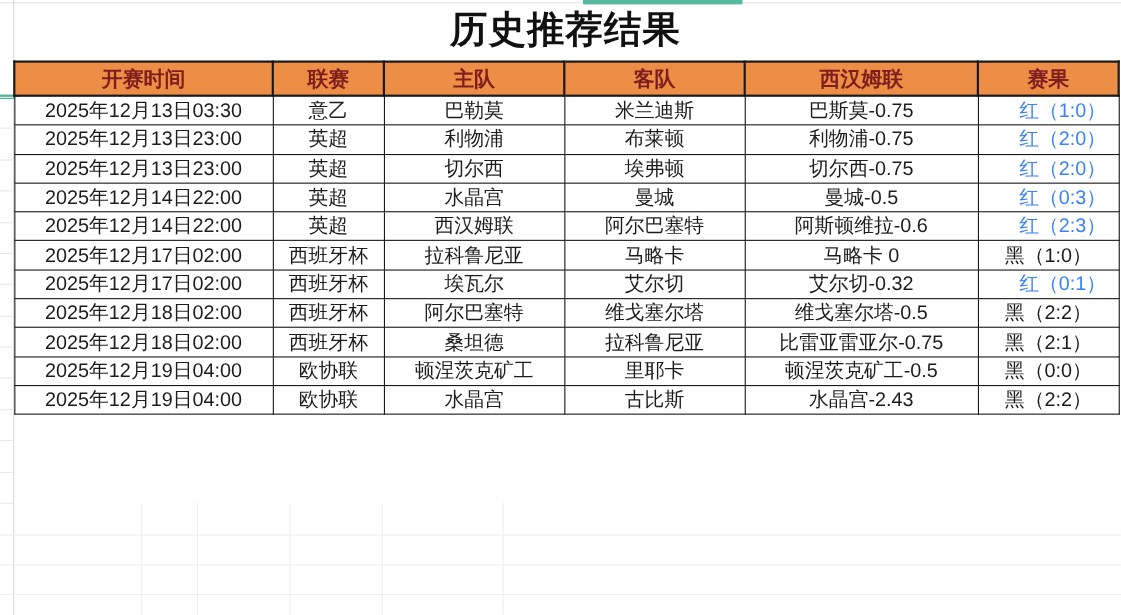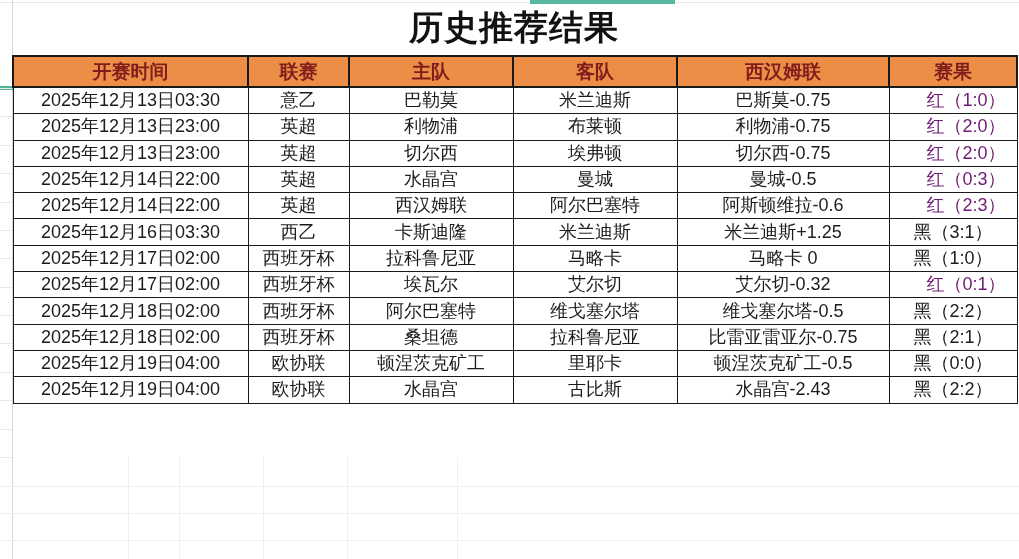--- a/index.html
+++ b/index.html
@@ -34,21 +34,21 @@
     background:#ED8E46;border:2px solid #191919;
     font-size:19px;font-weight:bold;color:#7f1d1d;
     height:29px;padding:0;text-align:center;
   }
   table.results td{
     border:1.5px solid #191919;background:#ffffff;
     font-size:18px;padding:0;text-align:center;
     height:25.3px;line-height:25px;color:#1c1c1c;
     white-space:nowrap;overflow:hidden;
   }
-  table.results td.red{color:#701a75;padding-left:26px;}
+  table.results td.red{color:#3b82f6;padding-left:26px;}
 </style>
 </head>
 <body>
 
 <div class="top-line"></div>
 <div class="left-strip-line"></div>
 <div class="teal-top"></div>
 <div class="teal-left"></div>
 
 <div class="hgrid-full" style="top:486px"></div>
@@ -116,28 +116,20 @@
       </tr>
       <tr>
         <td>2025年12月14日22:00</td>
         <td>英超</td>
         <td>西汉姆联</td>
         <td>阿尔巴塞特</td>
         <td>阿斯顿维拉-0.6</td>
         <td class="red">红（2:3）</td>
       </tr>
       <tr>
-        <td>2025年12月16日03:30</td>
-        <td>西乙</td>
-        <td>卡斯迪隆</td>
-        <td>米兰迪斯</td>
-        <td>米兰迪斯+1.25</td>
-        <td>黑（3:1）</td>
-      </tr>
-      <tr>
         <td>2025年12月17日02:00</td>
         <td>西班牙杯</td>
         <td>拉科鲁尼亚</td>
         <td>马略卡</td>
         <td>马略卡 0</td>
         <td>黑（1:0）</td>
       </tr>
       <tr>
         <td>2025年12月17日02:00</td>
         <td>西班牙杯</td>

